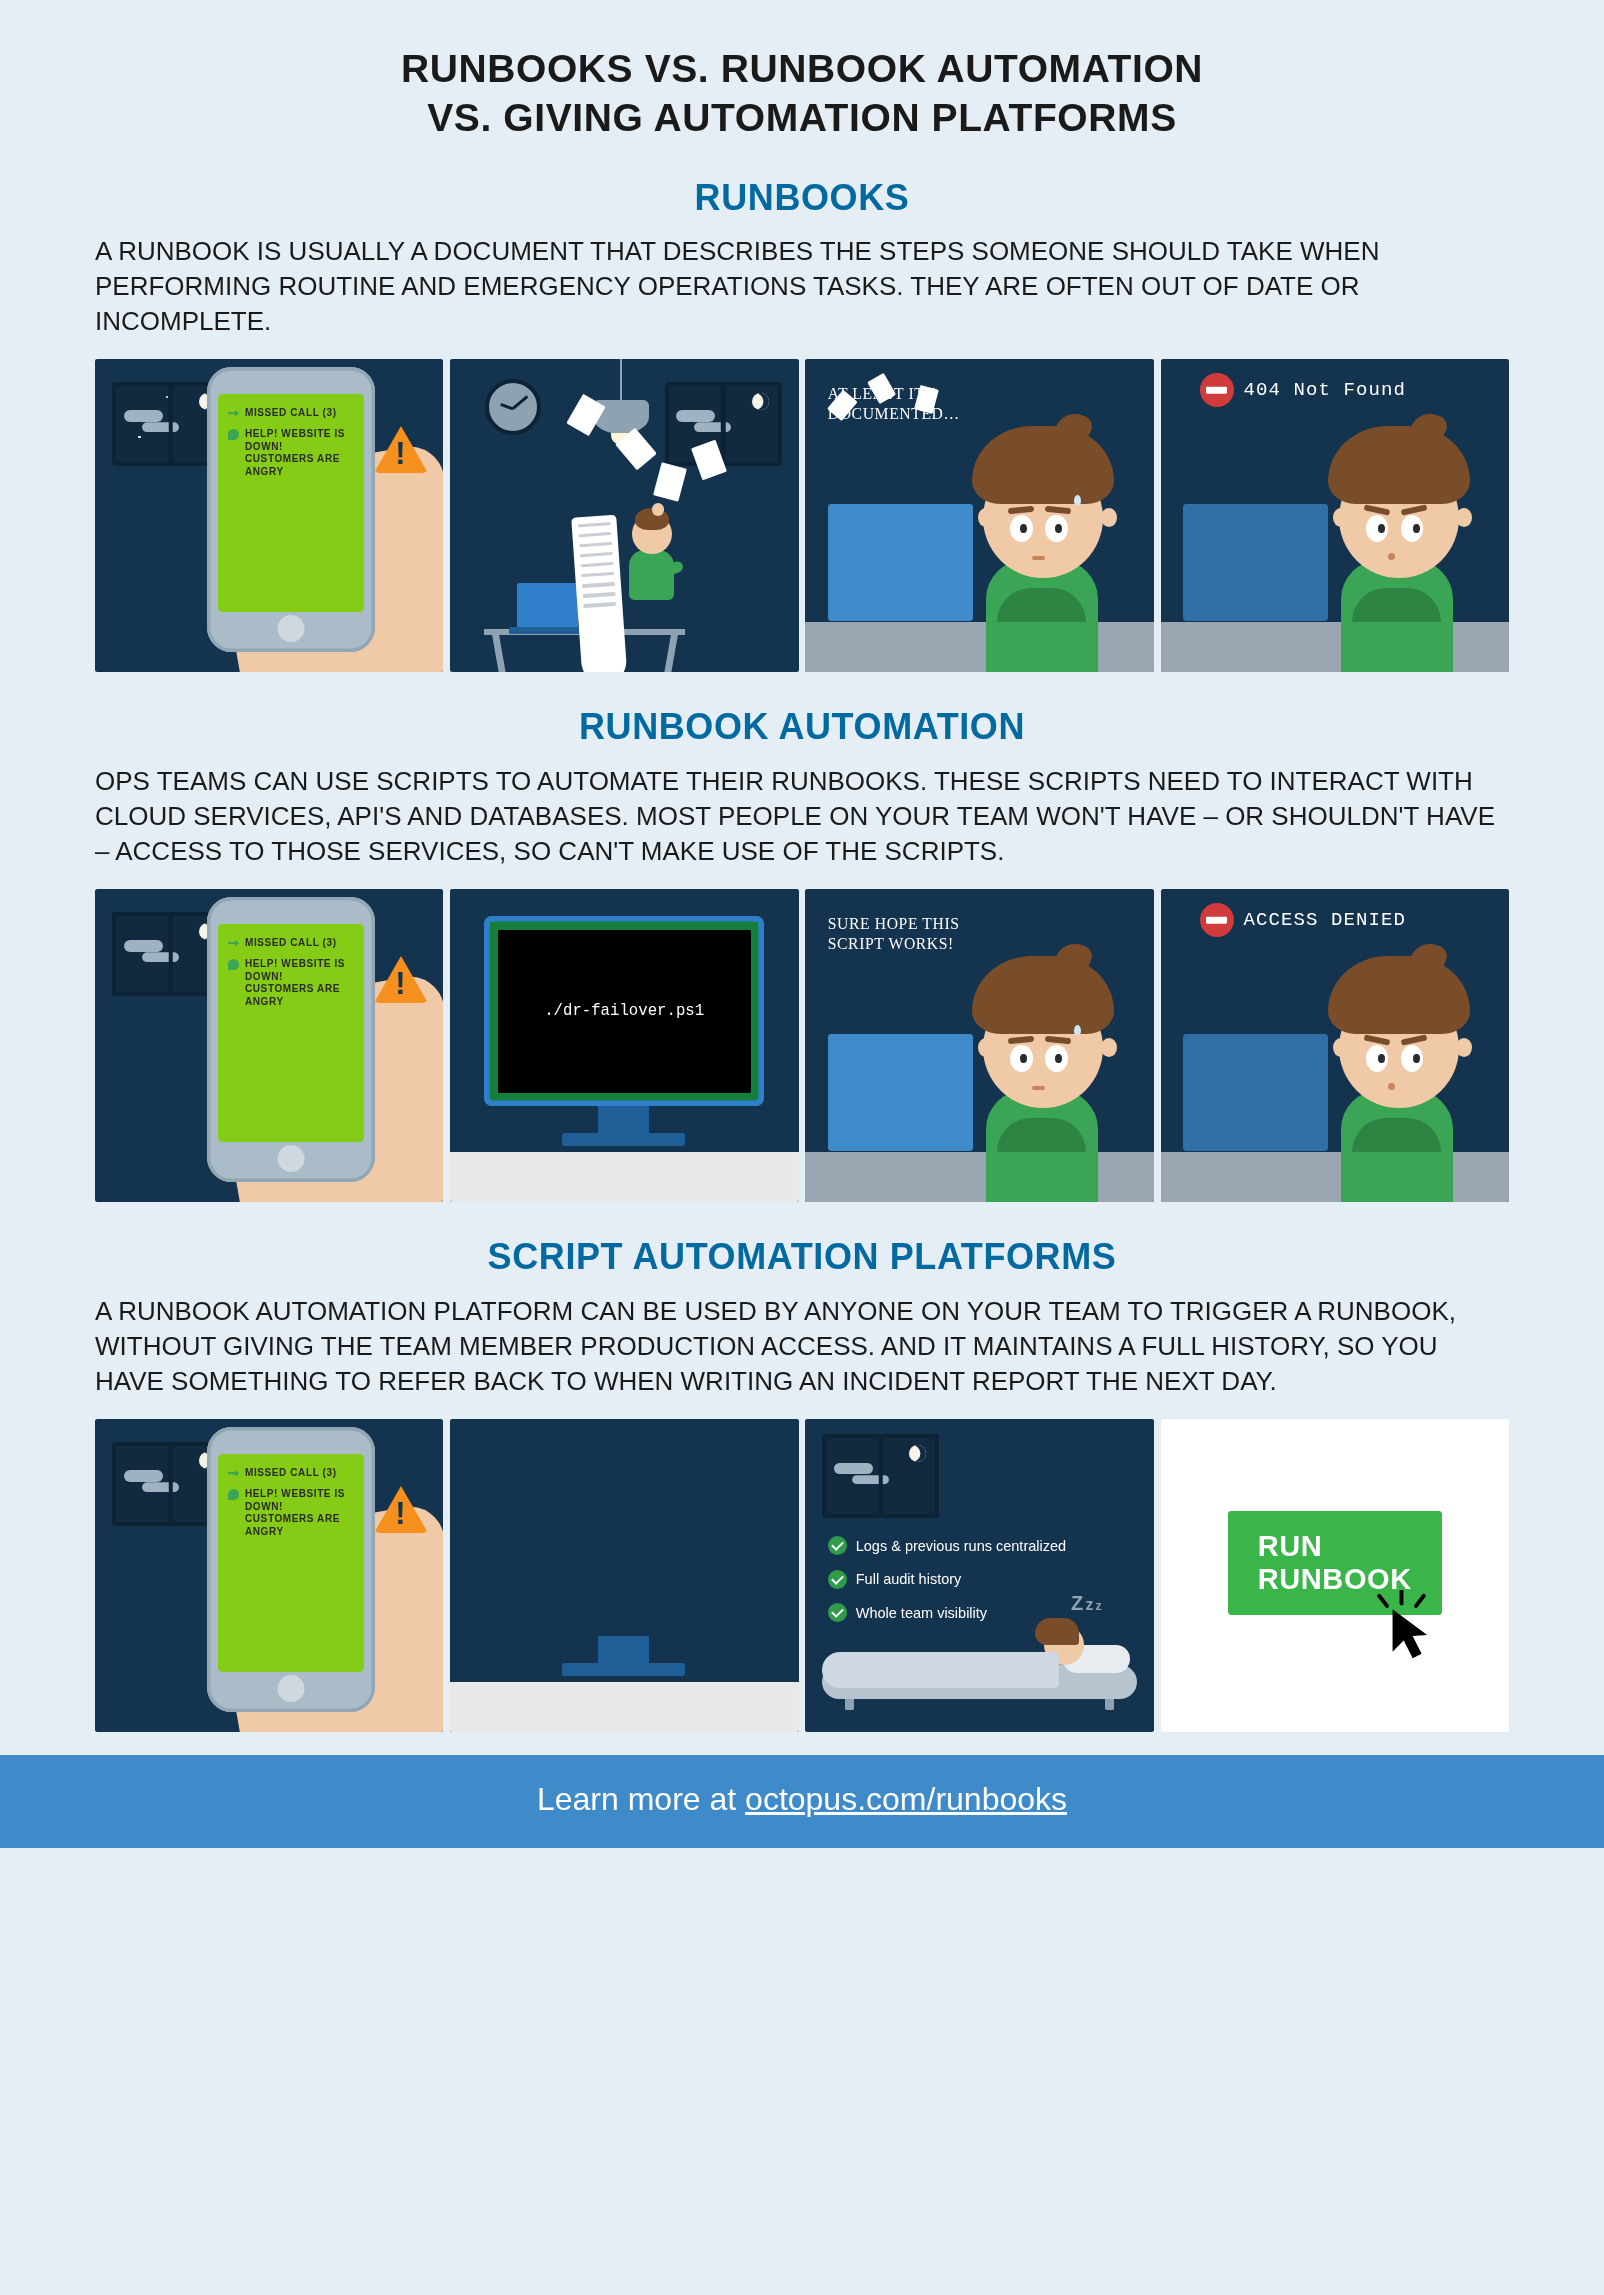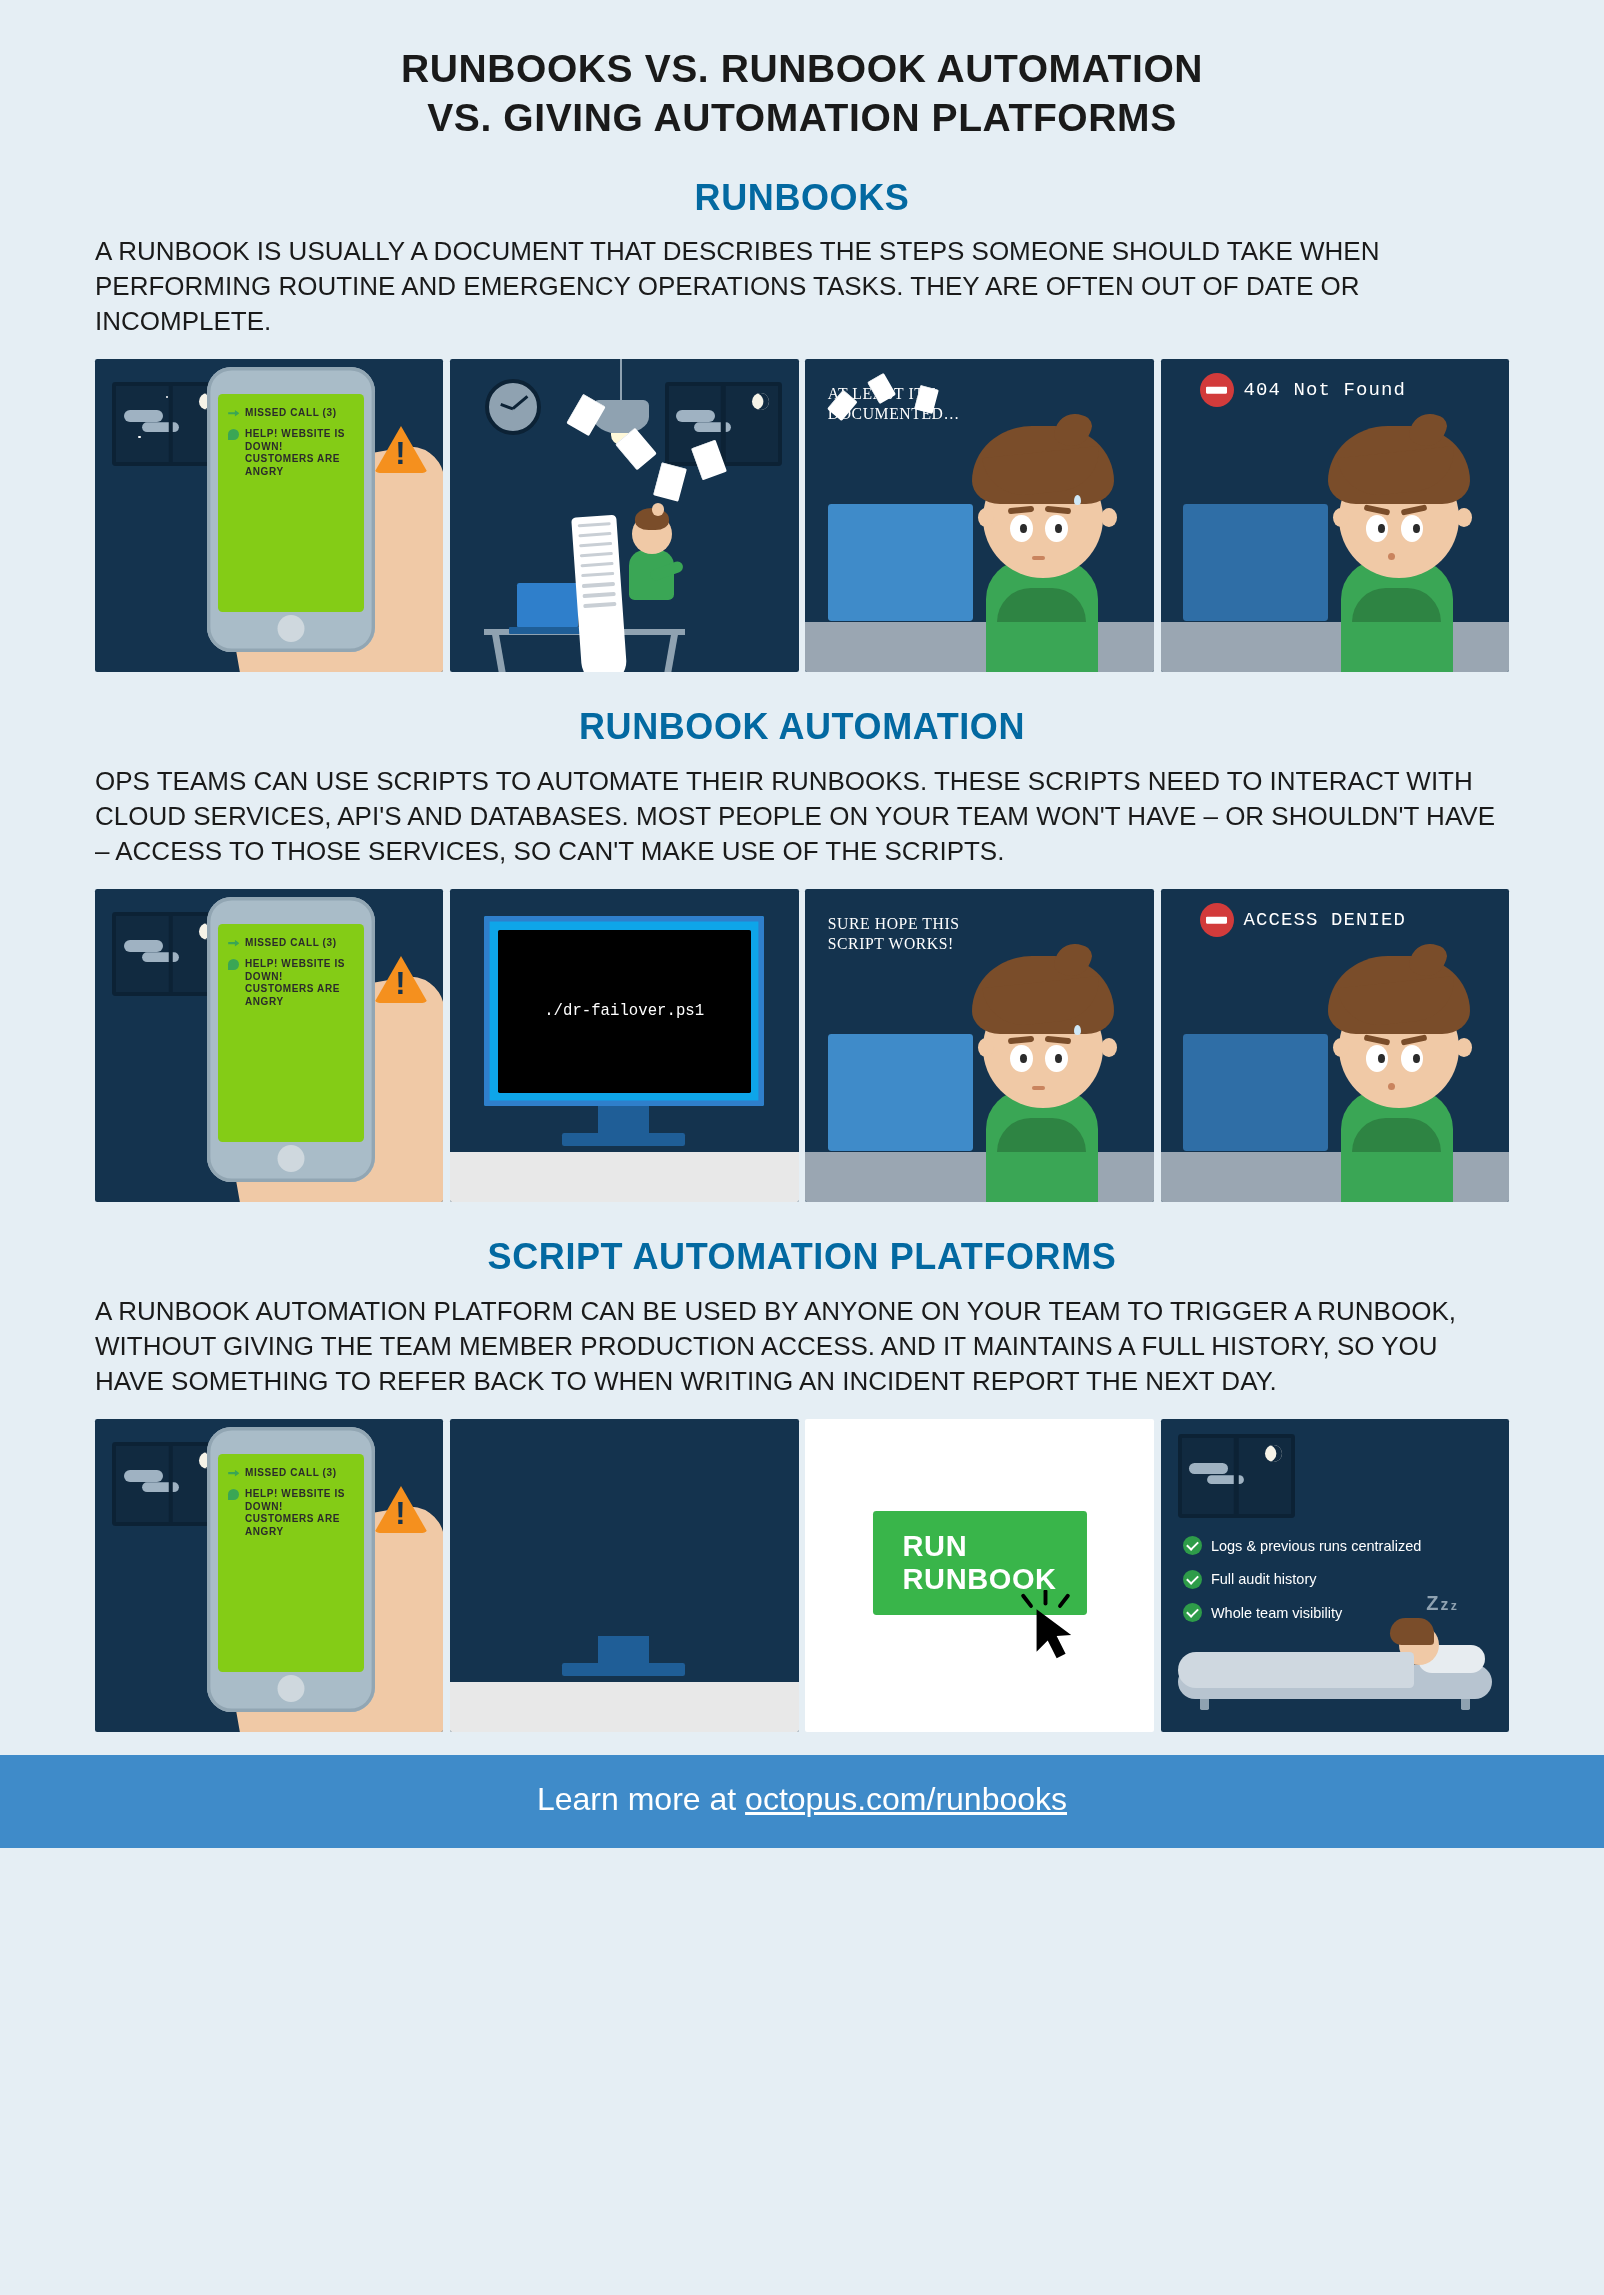--- a/index.html
+++ b/index.html
@@ -203,21 +203,21 @@
   }
   .no-entry {
     width: 34px; height: 34px; border-radius: 50%;
     background: #d23b3b; position: relative; flex: 0 0 34px;
   }
   .no-entry::after { content:""; position:absolute; left:6.7px; right:6.7px; top:50%; height:6.7px; background:#fff; transform: translateY(-50%); border-radius:1.1px; }
   
   .monitor {
     position: absolute; left: 34px; top: 27px;
     width: 280px; height: 190px;
-    background: #0ea5e9; border-radius: 2px;
+    background: #15803d; border-radius: 8px;
     box-shadow: 0 0 0 5.6px #2f7fcb inset;
   }
   .monitor .bezel { position:absolute; inset: 13.4px; background:#000; border-radius:1.7px; display:flex; align-items:center; justify-content:center;}
   .monitor .cmd { color:#fff; font-family:"Courier New", monospace; font-size:15.7px; }
   .monitor-stand { position:absolute; left: 148px; top: 217px; width: 51px; height: 28px; background:#1f5e97; }
   .monitor-base  { position:absolute; left: 112px; top: 244px; width: 123px; height: 12.3px; background:#1f5e97; border-radius: 2.2px; }
   
   .ui-window {
     position:absolute; inset: 13.4px; background:#fff; border-radius:1.7px; overflow:hidden;
   }
@@ -526,34 +526,20 @@
       </div>
       <div class="warn"></div>
     </div>
 
     <div class="panel">
       <div class="floor light"></div>
       <div class="monitor-stand"></div>
         <div class="monitor-base"></div>
     </div>
 
-    <div class="panel white">
-      <div class="big-btn">RUN RUNBOOK</div>
-      <div class="cursor">
-        <svg viewBox="0 0 120 130">
-          <g stroke="#000" stroke-width="7" stroke-linecap="round">
-            <line x1="20" y1="10" x2="34" y2="28"></line>
-            <line x1="60" y1="2" x2="60" y2="24"></line>
-            <line x1="100" y1="10" x2="86" y2="28"></line>
-          </g>
-          <path d="M44 34 L44 110 L64 90 L80 122 L96 114 L80 82 L106 80 Z" fill="#000"></path>
-        </svg>
-      </div>
-    </div>
-
     <div class="panel">
       <div class="window" style="left:17px; top:14.5px">
         <div class="pane"></div>
           <div class="moon"></div>
           <div class="cloud"></div>
           <div class="bar"></div>
       </div>
       <div class="check-list">
         <div class="ci">
           <div class="chk"></div>
@@ -572,19 +558,33 @@
       <div class="bed">
         <div class="bed-leg l"></div>
           <div class="bed-leg r"></div>
         <div class="mattress"></div>
         <div class="pillow"></div>
         <div class="sleep-head"></div>
           <div class="sleep-hair"></div>
         <div class="blanket"></div>
       </div>
     </div>
+
+    <div class="panel white">
+      <div class="big-btn">RUN RUNBOOK</div>
+      <div class="cursor">
+        <svg viewBox="0 0 120 130">
+          <g stroke="#000" stroke-width="7" stroke-linecap="round">
+            <line x1="20" y1="10" x2="34" y2="28"></line>
+            <line x1="60" y1="2" x2="60" y2="24"></line>
+            <line x1="100" y1="10" x2="86" y2="28"></line>
+          </g>
+          <path d="M44 34 L44 110 L64 90 L80 122 L96 114 L80 82 L106 80 Z" fill="#000"></path>
+        </svg>
+      </div>
+    </div>
   </div>
 </div>
 
 <div class="footer">
   <span>Learn more at </span><a href="#">octopus.com/runbooks</a>
 </div>
 
 
 </body></html>

